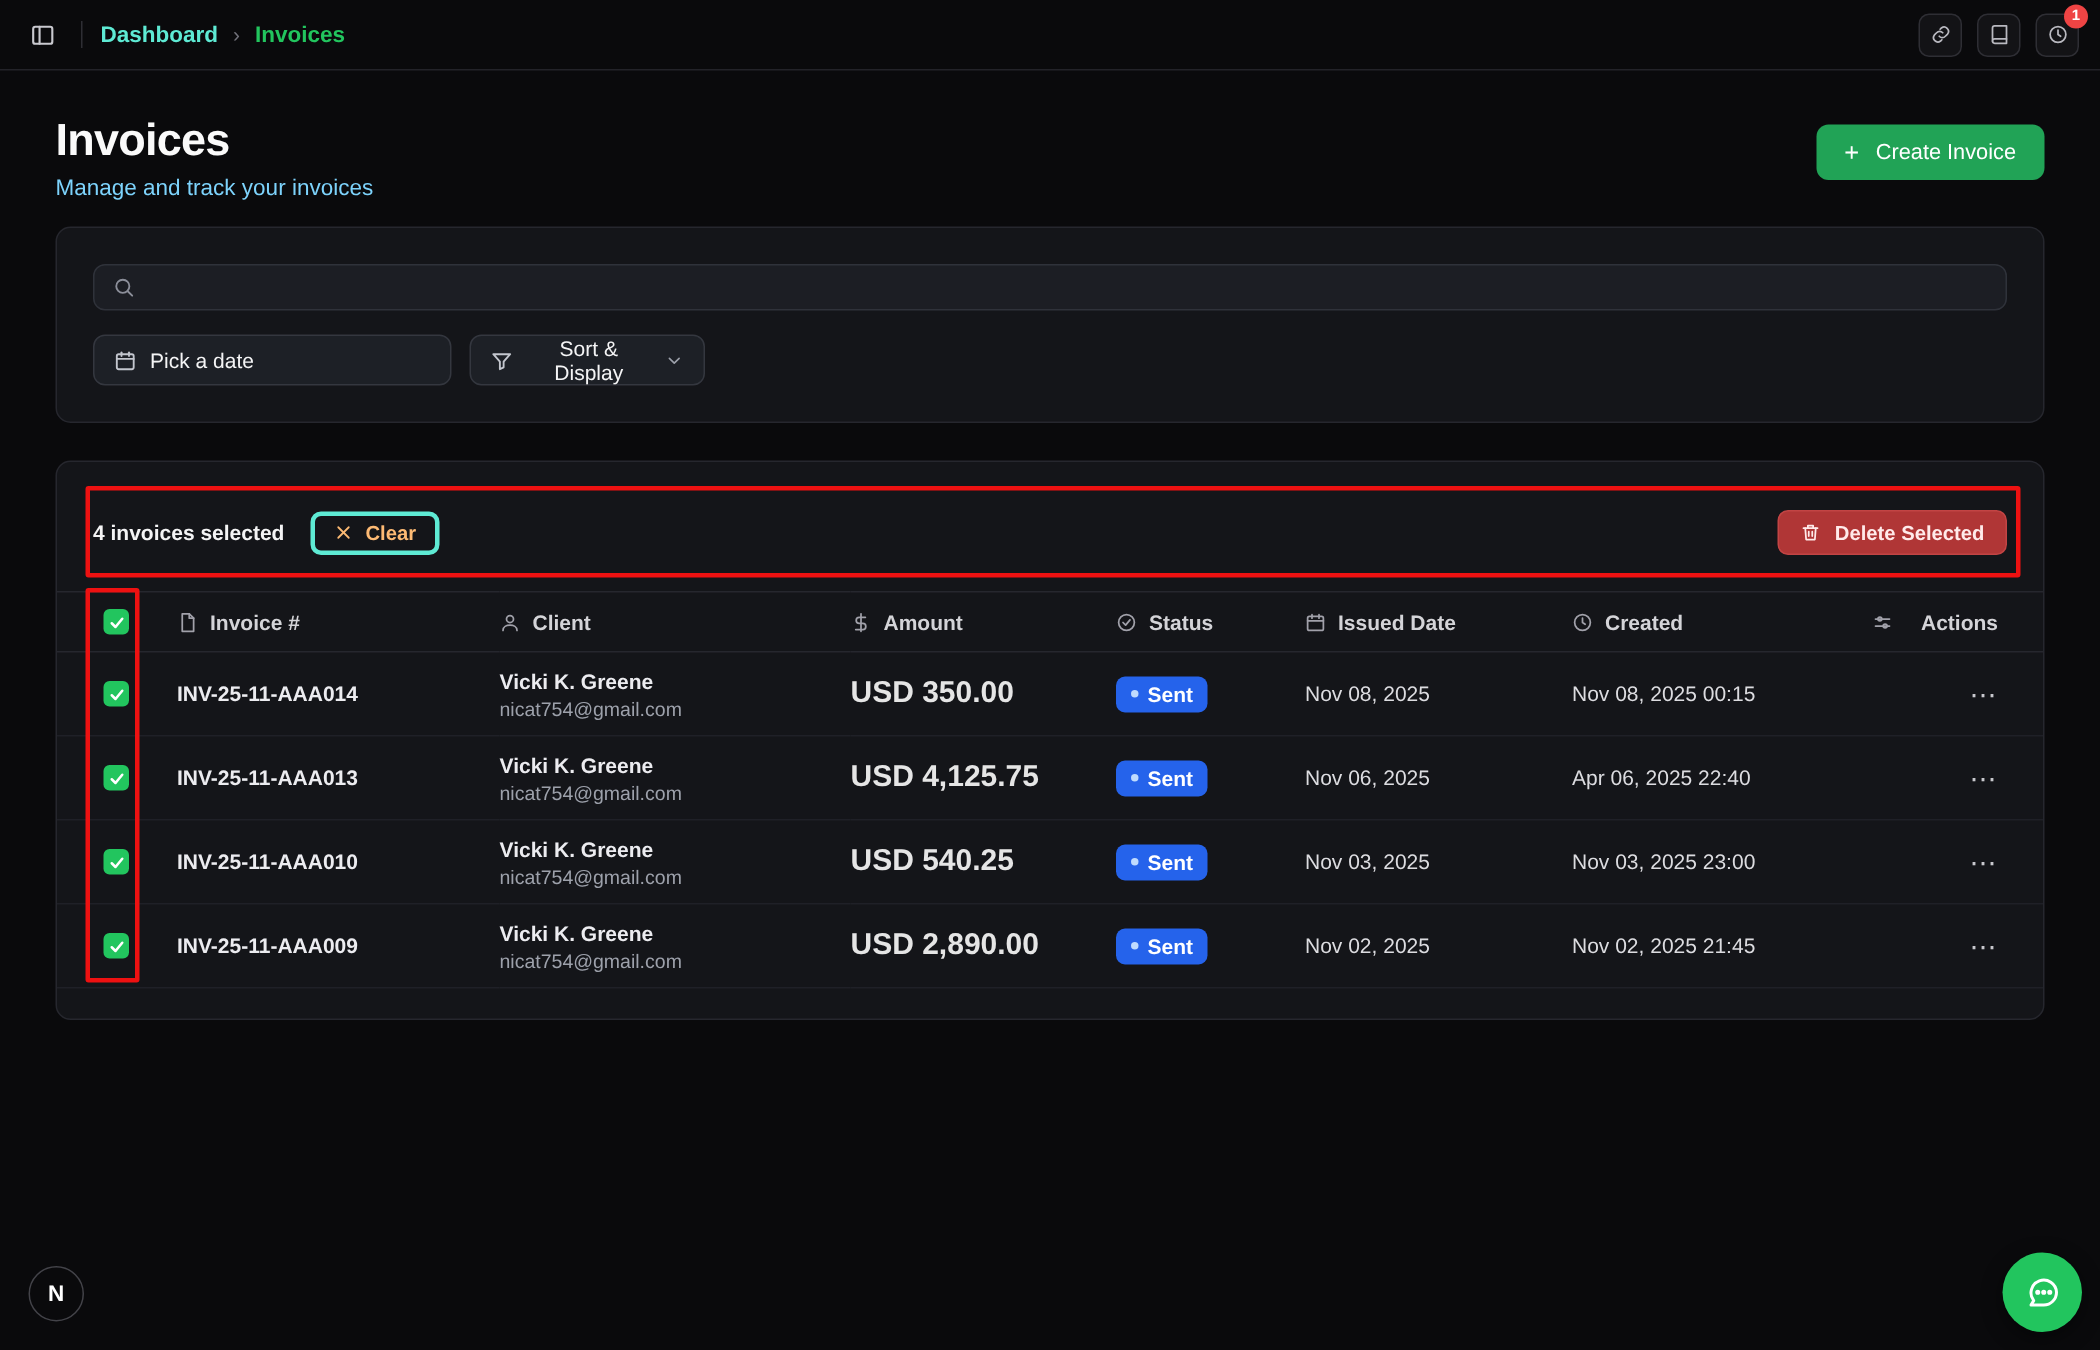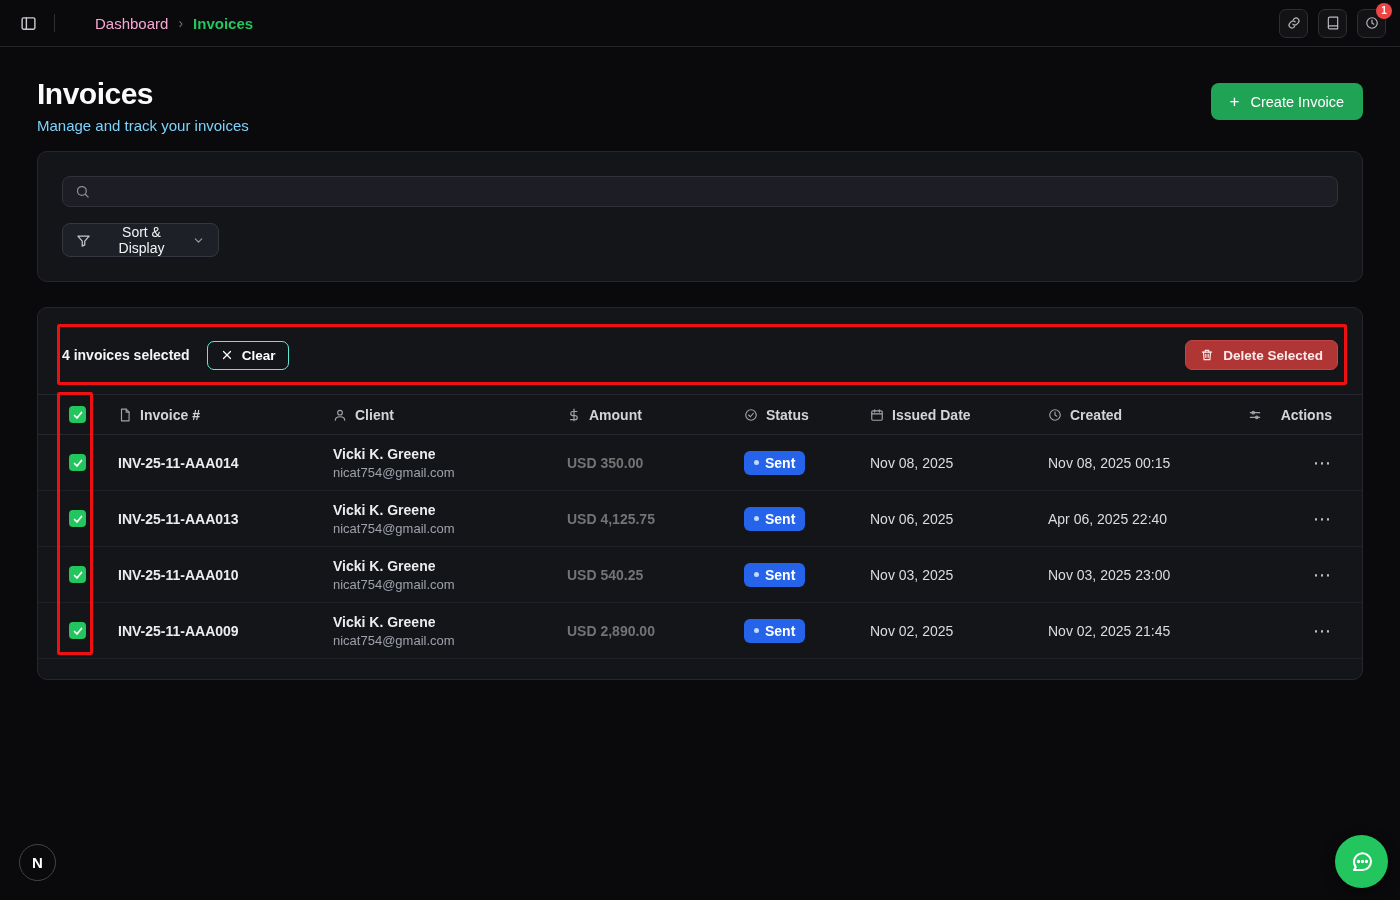--- a/index.html
+++ b/index.html
@@ -23,21 +23,21 @@
     border-bottom: 1px solid #232329;
     background: #0a0a0c;
   }
   .topbar-left { display: flex; align-items: center; gap: 12px; }
   .icon-btn-plain {
     width: 28px; height: 28px; display: flex; align-items: center; justify-content: center;
     color: #c9c9cf; border-radius: 6px; cursor: pointer; background: transparent; border: none;
   }
   .v-divider { width: 1px; height: 18px; background: #2e2e34; }
   .breadcrumb { display: flex; align-items: center; gap: 10px; font-size: 15px; }
-  .crumb-root { color: #f9a8d4; font-weight: 400; cursor: pointer; margin-left: 28px; }
+  .crumb-root { color: #5eead4; font-weight: 700; cursor: pointer; }
   .crumb-sep { color: #71717a; font-size: 14px; }
   .crumb-current { color: var(--accent-green, #22c55e); font-weight: 700; }
   .topbar-right { display: flex; align-items: center; gap: 10px; }
   .hdr-btn {
     position: relative;
     width: 29px; height: 29px;
     display: flex; align-items: center; justify-content: center;
     background: #131316; border: 1px solid #2e2e34; border-radius: 7px;
     color: #b9b9c0; cursor: pointer;
   }
@@ -95,22 +95,22 @@
   
   .table-card { margin-top: 25px; padding-bottom: 20px; overflow: hidden; }
   .selection-bar {
     display: flex; align-items: center; justify-content: space-between;
     padding: 32px 24px 24px;
   }
   .sel-left { display: flex; align-items: center; gap: 17px; }
   .sel-count { font-size: 14px; font-weight: 700; color: #f4f4f5; }
   .clear-btn {
     height: 29px; display: inline-flex; align-items: center; gap: 9px;
-    background: transparent; border: 1px solid #5eead4; border-radius: 7px;
-    padding: 0 13px; color: #ffffff; font-family: inherit; font-size: 13.5px; font-weight: 600; cursor: pointer;
+    background: transparent; border: 3px solid #5eead4; border-radius: 7px;
+    padding: 0 13px; color: #fdba74; font-family: inherit; font-size: 13.5px; font-weight: 600; cursor: pointer;
   }
   .sel-right { display: flex; align-items: center; gap: 12px; }
   .change-status-btn {
     height: 30px; display: inline-flex; align-items: center; gap: 9px;
     background: #1d2026; border: 1px solid #34373f; border-radius: 7px;
     padding: 0 13px; color: #f4f4f5; font-family: inherit; font-size: 13.5px; font-weight: 600; cursor: pointer;
   }
   .change-status-btn .chev { color: #9ca0aa; }
   .delete-btn {
     height: 30px; display: inline-flex; align-items: center; gap: 9px;
@@ -129,21 +129,21 @@
   .cell-check { padding-left: 31px; }
   th.cell-check { padding-left: 31px; }
   .checkbox {
     width: 17px; height: 17px; border-radius: 4px;
     background: var(--accent-green, #22c55e);
     display: flex; align-items: center; justify-content: center; cursor: pointer;
   }
   .inv-num { font-size: 14px; font-weight: 700; color: #ececf0; }
   .client-name { font-size: 14px; font-weight: 700; color: #ececf0; }
   .client-email { margin-top: 3px; font-size: 13px; color: #9da1ab; }
-  .amount { font-size: 14px; font-weight: 700; color: #737373; }
+  .amount { font-size: 20px; font-weight: 700; color: #e5e5e5; }
   .badge {
     display: inline-flex; align-items: center; gap: 6px;
     background: var(--badge-blue, #2563eb); color: #fff;
     border-radius: 6px; padding: 4px 10px; font-size: 14px; font-weight: 600; cursor: default;
   }
   .badge .dot { width: 5px; height: 5px; border-radius: 50%; background: #bfdbfe; }
   .date-text { font-size: 14px; color: #dcdce0; font-weight: 500; }
   .cell-actions { text-align: right; padding-right: 30px; }
   .row-actions {
     background: transparent; border: none; color: #c8c8cd;
@@ -239,20 +239,31 @@
   <section class="card filter-card">
     <div class="search-box">
       <span>
         <svg class="i" width="15" height="15" viewBox="0 0 24 24" fill="none" stroke="currentColor" stroke-width="2" stroke-linecap="round" stroke-linejoin="round">
             <circle cx="11" cy="11" r="7"></circle>
             <line x1="16.5" y1="16.5" x2="21" y2="21"></line>
           </svg>
       </span>
     </div>
     <div class="filter-row">
+      <button class="filter-btn w-date">
+        <span class="f-icon">
+          <svg class="i" width="15" height="15" viewBox="0 0 24 24" fill="none" stroke="currentColor" stroke-width="2" stroke-linecap="round" stroke-linejoin="round">
+              <rect x="3" y="5" width="18" height="16" rx="2"></rect>
+              <line x1="3" y1="10" x2="21" y2="10"></line>
+              <line x1="8" y1="3" x2="8" y2="7"></line>
+              <line x1="16" y1="3" x2="16" y2="7"></line>
+            </svg>
+        </span>
+        <span>Pick a date</span>
+      </button>
       <button class="filter-btn w-sort">
         <span class="f-icon">
           <svg class="i" width="15" height="15" viewBox="0 0 24 24" fill="none" stroke="currentColor" stroke-width="2" stroke-linecap="round" stroke-linejoin="round">
               <path d="M3 5h18l-7 8v6l-4 2v-8z"></path>
             </svg>
         </span>
         <span>Sort &amp; Display</span>
         <span class="chev">
           <svg class="i" width="13" height="13" viewBox="0 0 24 24" fill="none" stroke="currentColor" stroke-width="2" stroke-linecap="round" stroke-linejoin="round">
               <polyline points="6 9 12 15 18 9"></polyline>

